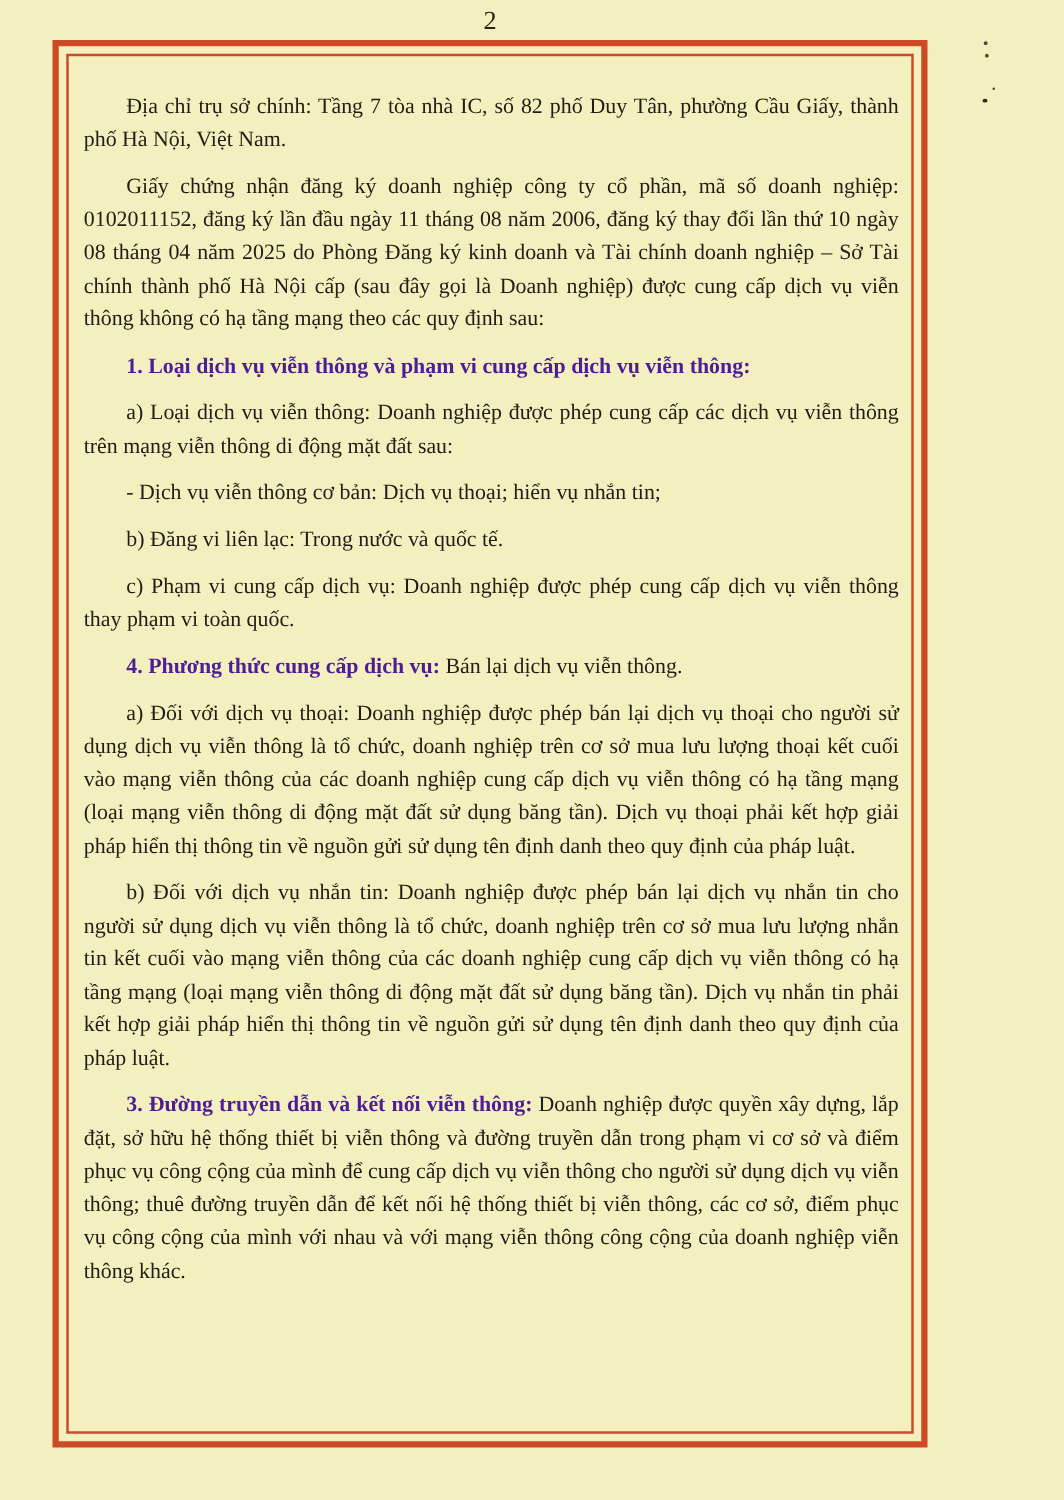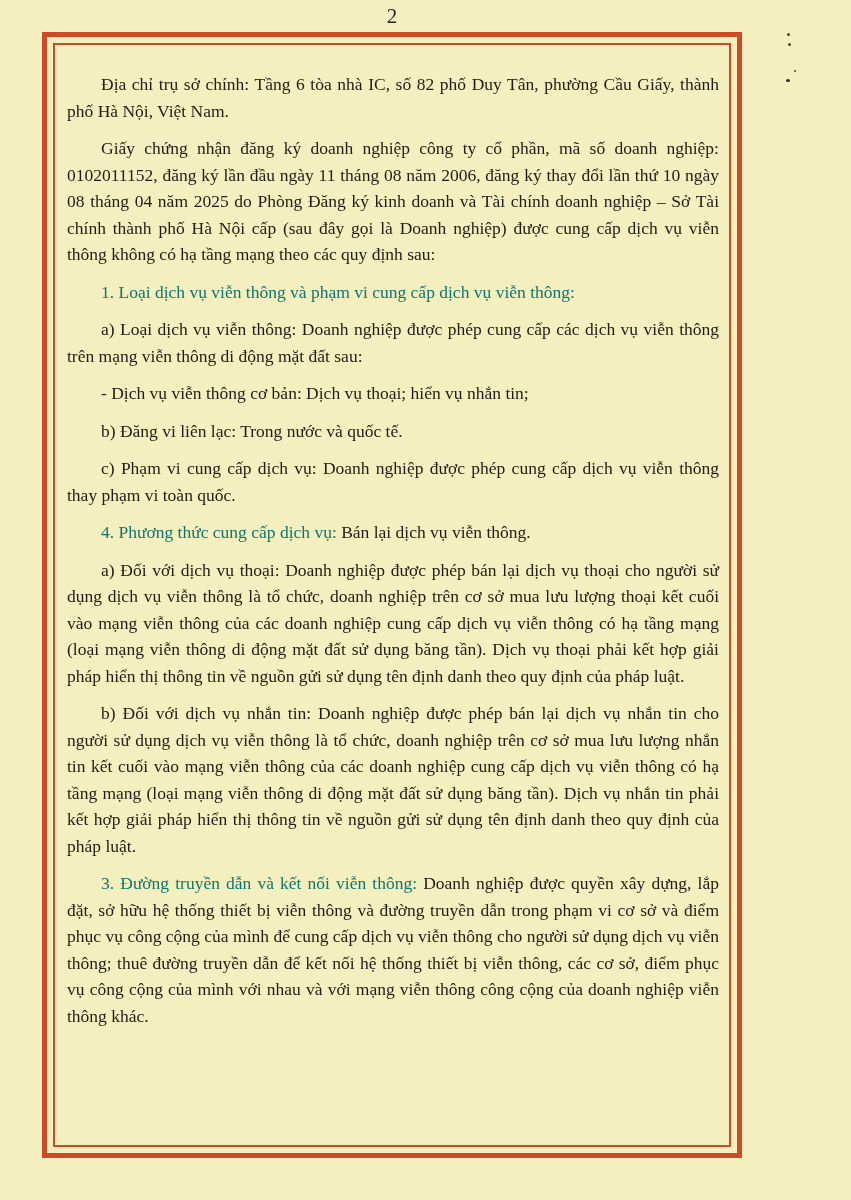--- a/index.html
+++ b/index.html
@@ -43,43 +43,43 @@
     padding: 26px 10px 0 12px;
     font-size: 17.5px;
     line-height: 26.5px;
     text-align: justify;
   }
   .para {
     margin: 0 0 11px 0;
     text-indent: 34px;
   }
   .bld {
-    font-weight: normal;
-    color: #0f766e;
+    font-weight: bold;
+    color: #4c1d95;
   }
   .speck {
     position: absolute;
     background: #4a453a;
     border-radius: 50%;
   }
   .speck.s1 { left: 787px; top: 33px; width: 3px; height: 3px; }
   .speck.s2 { left: 788px; top: 43px; width: 3px; height: 3px; }
   .speck.s3 { left: 794px; top: 70px; width: 2px; height: 2px; }
   .speck.s4 { left: 786px; top: 79px; width: 4px; height: 3px; background: #2e2a22; }
 </style>
 </head>
 <body>
 
 <div class="page-number">2</div>
 
 <div class="border-box">
   <div class="inner-frame">
     <div class="content">
 
-      <p class="para"><span>Địa chỉ trụ sở chính: Tầng 6 tòa nhà IC, số 82 phố Duy Tân, phường Cầu Giấy, thành phố Hà Nội, Việt Nam.</span></p>
+      <p class="para"><span>Địa chỉ trụ sở chính: Tầng 7 tòa nhà IC, số 82 phố Duy Tân, phường Cầu Giấy, thành phố Hà Nội, Việt Nam.</span></p>
 
       <p class="para"><span>Giấy chứng nhận đăng ký doanh nghiệp công ty cổ phần, mã số doanh nghiệp: 0102011152, đăng ký lần đầu ngày 11 tháng 08 năm 2006, đăng ký thay đổi lần thứ 10 ngày 08 tháng 04 năm 2025 do Phòng Đăng ký kinh doanh và Tài chính doanh nghiệp – Sở Tài chính thành phố Hà Nội cấp (sau đây gọi là Doanh nghiệp) được cung cấp dịch vụ viễn thông không có hạ tầng mạng theo các quy định sau:</span></p>
 
       <p class="para"><b class="bld">1. Loại dịch vụ viễn thông và phạm vi cung cấp dịch vụ viễn thông:</b><span></span></p>
 
       <p class="para"><span>a) Loại dịch vụ viễn thông: Doanh nghiệp được phép cung cấp các dịch vụ viễn thông trên mạng viễn thông di động mặt đất sau:</span></p>
 
       <p class="para"><span>- Dịch vụ viễn thông cơ bản: Dịch vụ thoại; hiển vụ nhắn tin;</span></p>
 
       <p class="para"><span>b) Đăng vi liên lạc: Trong nước và quốc tế.</span></p>

